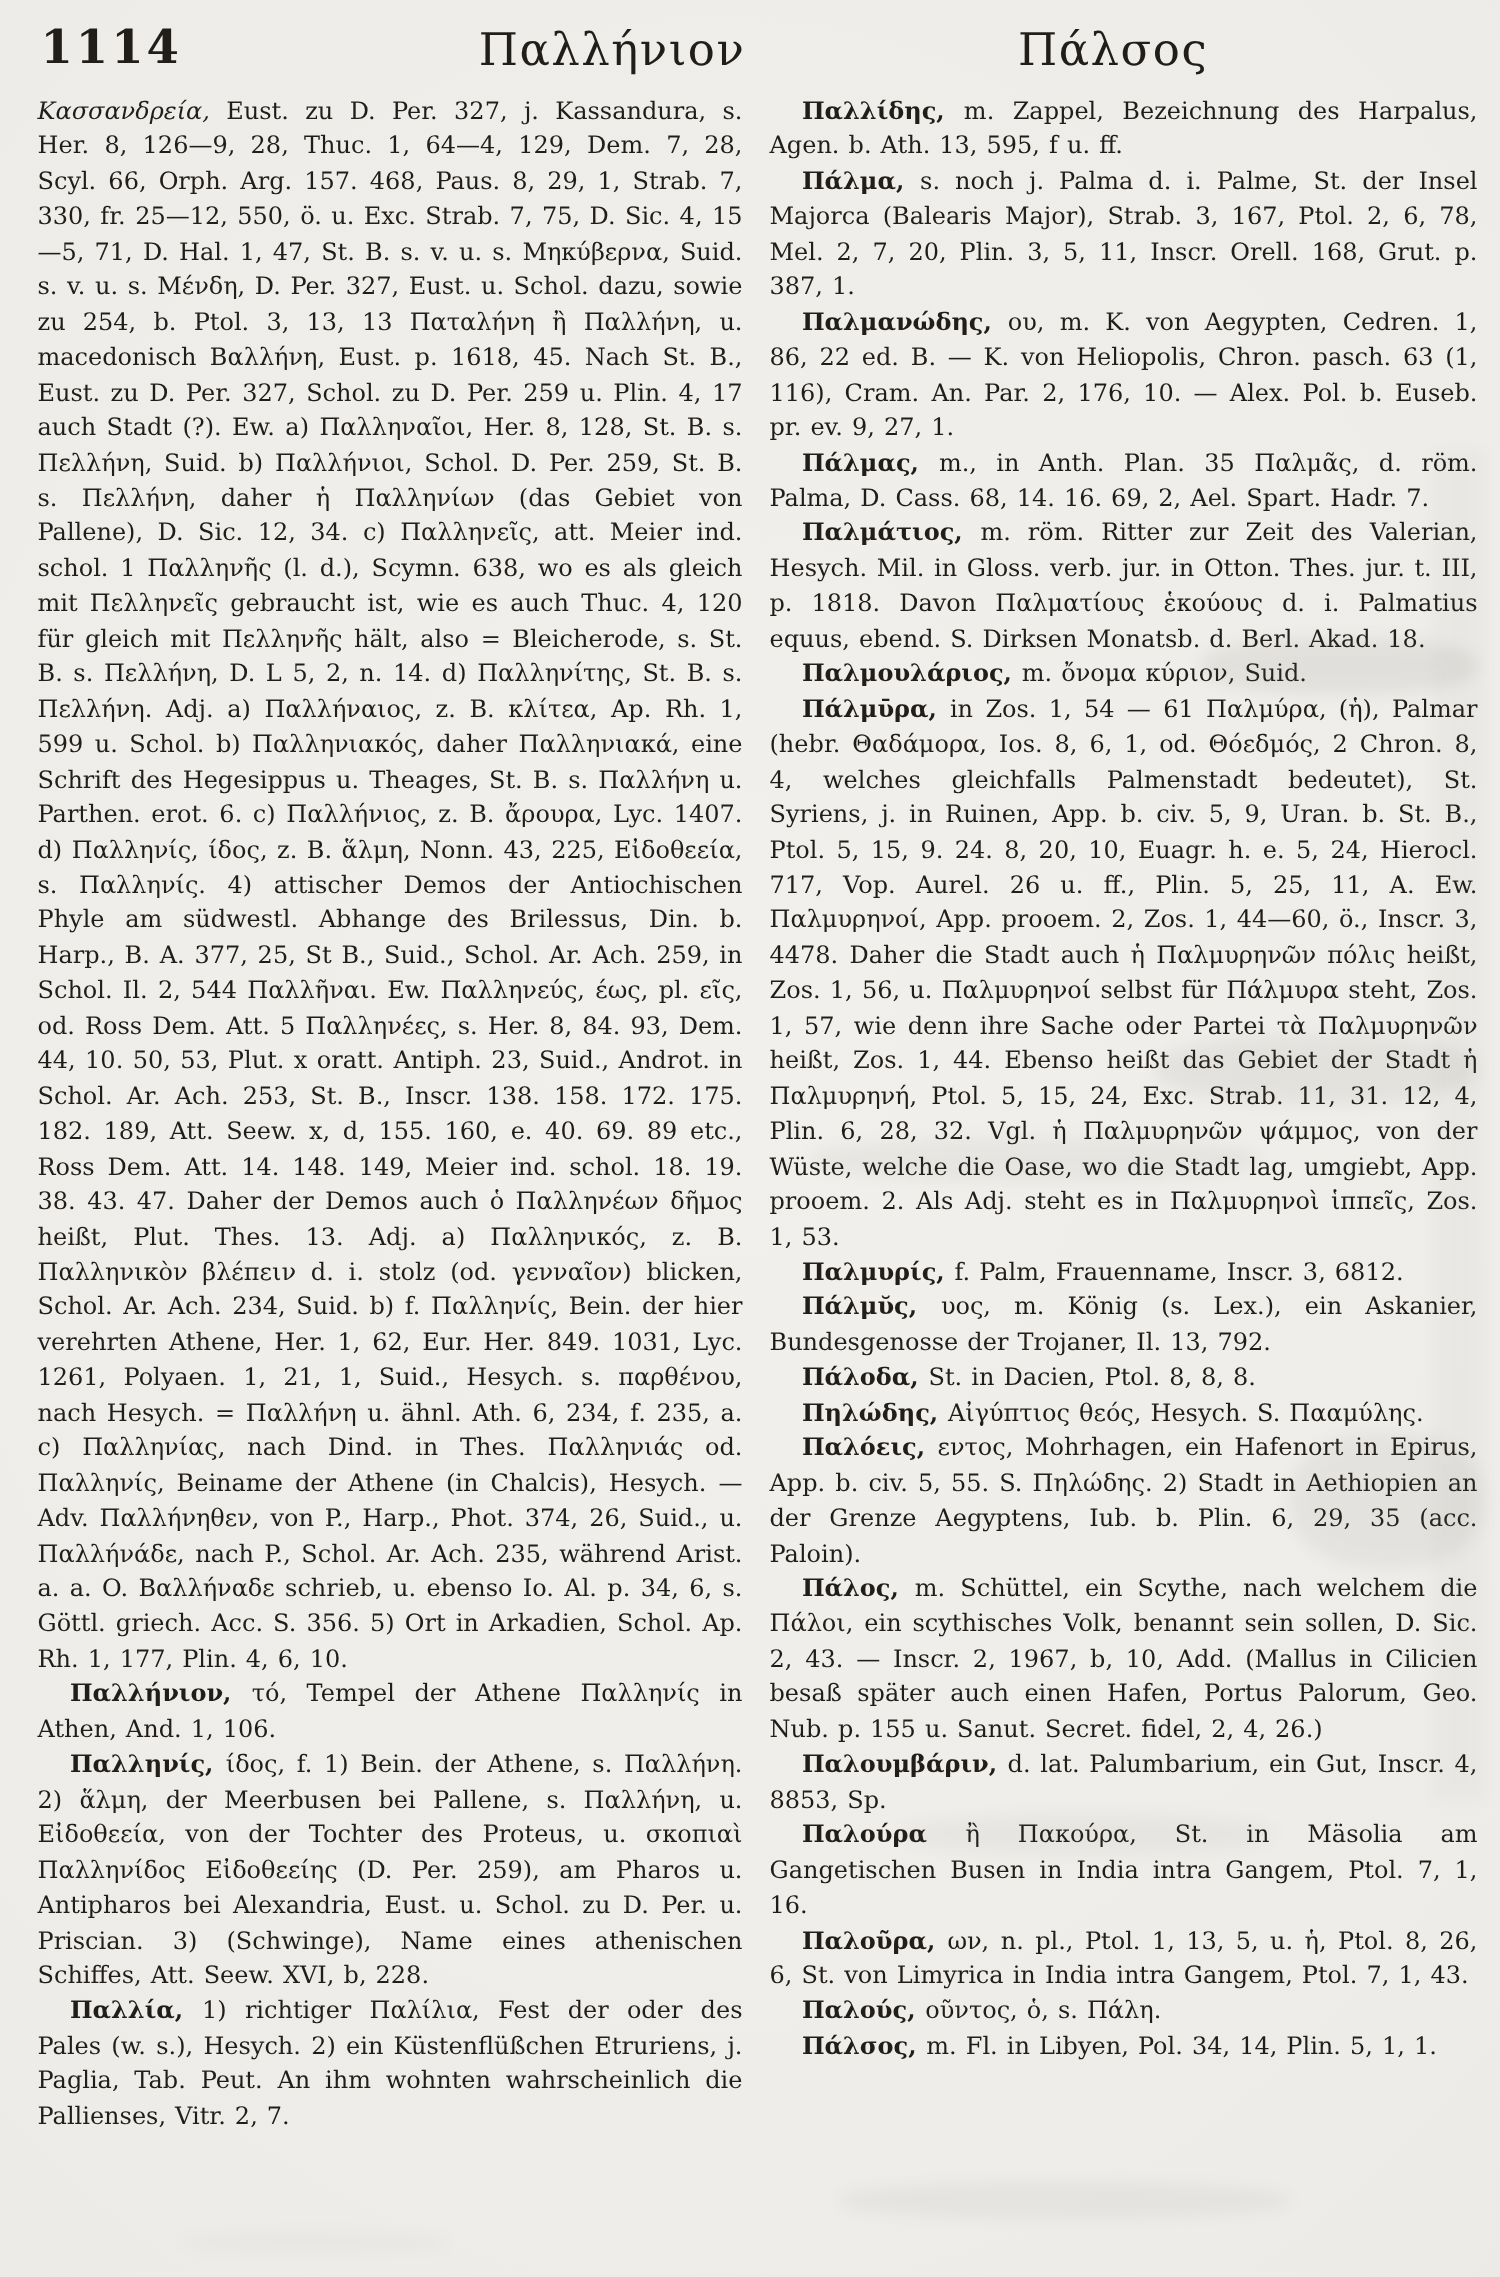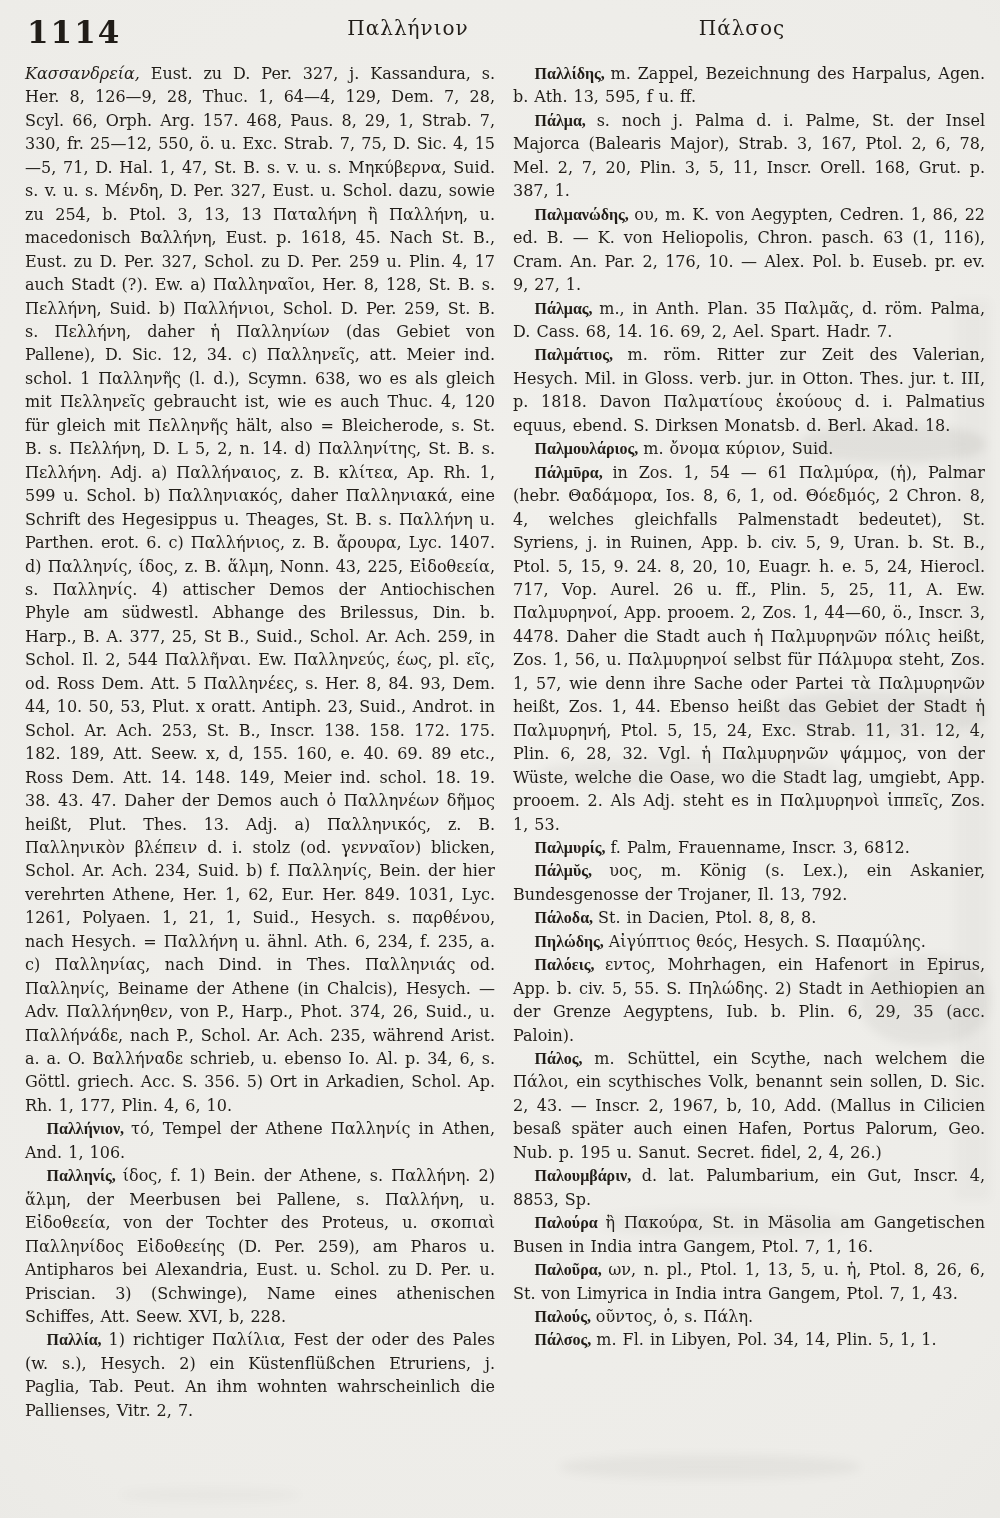--- a/index.html
+++ b/index.html
@@ -18,40 +18,40 @@
   }
   .header{
     position:absolute;top:10px;left:0;width:1000px;height:48px;
   }
   .page-number{
     position:absolute;left:27px;top:4px;
     font-size:31px;font-weight:bold;letter-spacing:2px;
   }
   .col-title{
     position:absolute;top:6px;
-    font-size:20px;
+    font-size:30px;
     transform:translateX(-50%);
     letter-spacing:1px;
   }
   .col-title.left{left:408px;}
   .col-title.right{left:742px;}
   .column{
     position:absolute;top:62px;
     width:470px;
     font-size:16px;
     line-height:23.45px;
     text-align:justify;
     word-spacing:0.06em;
   }
   .column.left{left:25px;}
   .column.right{left:513px;width:472px;}
   .entry{margin:0;text-indent:1.35em;}
   .entry.cont{text-indent:0;}
   .hw{white-space:pre-wrap;}
-  .hw.b{font-weight:bold;font-family:Liberation Serif, serif;}
+  .hw.b{font-weight:bold;}
   .hw.it{font-style:italic;}
   
   .artifact{
     position:absolute;background:#6f6d68;border-radius:45%;
     filter:blur(5px);pointer-events:none;
   }
   .a1{left:800px;top:425px;width:185px;height:38px;opacity:.10;}
   .a2{left:770px;top:690px;width:215px;height:46px;opacity:.09;}
   .a3{left:540px;top:758px;width:300px;height:30px;opacity:.07;}
   .a4{left:860px;top:955px;width:130px;height:90px;opacity:.08;}
@@ -82,21 +82,21 @@
       <p class="entry"><span class="hw b">Παλμανώδης, </span><span>ου, m. K. von Aegypten, Cedren. 1, 86, 22 ed. B. — K. von Heliopolis, Chron. pasch. 63 (1, 116), Cram. An. Par. 2, 176, 10. — Alex. Pol. b. Euseb. pr. ev. 9, 27, 1.</span></p>
       <p class="entry"><span class="hw b">Πάλμας, </span><span>m., in Anth. Plan. 35 Παλμᾶς, d. röm. Palma, D. Cass. 68, 14. 16. 69, 2, Ael. Spart. Hadr. 7.</span></p>
       <p class="entry"><span class="hw b">Παλμάτιος, </span><span>m. röm. Ritter zur Zeit des Valerian, Hesych. Mil. in Gloss. verb. jur. in Otton. Thes. jur. t. III, p. 1818. Davon Παλματίους ἑκούους d. i. Palmatius equus, ebend. S. Dirksen Monatsb. d. Berl. Akad. 18.</span></p>
       <p class="entry"><span class="hw b">Παλμουλάριος, </span><span>m. ὄνομα κύριον, Suid.</span></p>
       <p class="entry"><span class="hw b">Πάλμῡρα, </span><span>in Zos. 1, 54 — 61 Παλμύρα, (ἡ), Palmar (hebr. Θαδάμορα, Ios. 8, 6, 1, od. Θόεδμός, 2 Chron. 8, 4, welches gleichfalls Palmenstadt bedeutet), St. Syriens, j. in Ruinen, App. b. civ. 5, 9, Uran. b. St. B., Ptol. 5, 15, 9. 24. 8, 20, 10, Euagr. h. e. 5, 24, Hierocl. 717, Vop. Aurel. 26 u. ff., Plin. 5, 25, 11, A. Ew. Παλμυρηνοί, App. prooem. 2, Zos. 1, 44—60, ö., Inscr. 3, 4478. Daher die Stadt auch ἡ Παλμυρηνῶν πόλις heißt, Zos. 1, 56, u. Παλμυρηνοί selbst für Πάλμυρα steht, Zos. 1, 57, wie denn ihre Sache oder Partei τὰ Παλμυρηνῶν heißt, Zos. 1, 44. Ebenso heißt das Gebiet der Stadt ἡ Παλμυρηνή, Ptol. 5, 15, 24, Exc. Strab. 11, 31. 12, 4, Plin. 6, 28, 32. Vgl. ἡ Παλμυρηνῶν ψάμμος, von der Wüste, welche die Oase, wo die Stadt lag, umgiebt, App. prooem. 2. Als Adj. steht es in Παλμυρηνοὶ ἱππεῖς, Zos. 1, 53.</span></p>
       <p class="entry"><span class="hw b">Παλμυρίς, </span><span>f. Palm, Frauenname, Inscr. 3, 6812.</span></p>
       <p class="entry"><span class="hw b">Πάλμῠς, </span><span>υος, m. König (s. Lex.), ein Askanier, Bundesgenosse der Trojaner, Il. 13, 792.</span></p>
       <p class="entry"><span class="hw b">Πάλοδα, </span><span>St. in Dacien, Ptol. 8, 8, 8.</span></p>
       <p class="entry"><span class="hw b">Πηλώδης, </span><span>Αἰγύπτιος θεός, Hesych. S. Πααμύλης.</span></p>
       <p class="entry"><span class="hw b">Παλόεις, </span><span>εντος, Mohrhagen, ein Hafenort in Epirus, App. b. civ. 5, 55. S. Πηλώδης. 2) Stadt in Aethiopien an der Grenze Aegyptens, Iub. b. Plin. 6, 29, 35 (acc. Paloin).</span></p>
-      <p class="entry"><span class="hw b">Πάλος, </span><span>m. Schüttel, ein Scythe, nach welchem die Πάλοι, ein scythisches Volk, benannt sein sollen, D. Sic. 2, 43. — Inscr. 2, 1967, b, 10, Add. (Mallus in Cilicien besaß später auch einen Hafen, Portus Palorum, Geo. Nub. p. 195 u. Sanut. Secret. fidel, 2, 4, 26.)</span></p>
+      <p class="entry"><span class="hw b">Πάλος, </span><span>m. Schüttel, ein Scythe, nach welchem die Πάλοι, ein scythisches Volk, benannt sein sollen, D. Sic. 2, 43. — Inscr. 2, 1967, b, 10, Add. (Mallus in Cilicien besaß später auch einen Hafen, Portus Palorum, Geo. Nub. p. 155 u. Sanut. Secret. fidel, 2, 4, 26.)</span></p>
       <p class="entry"><span class="hw b">Παλουμβάριν, </span><span>d. lat. Palumbarium, ein Gut, Inscr. 4, 8853, Sp.</span></p>
       <p class="entry"><span class="hw b">Παλούρα </span><span>ἢ Πακούρα, St. in Mäsolia am Gangetischen Busen in India intra Gangem, Ptol. 7, 1, 16.</span></p>
       <p class="entry"><span class="hw b">Παλοῦρα, </span><span>ων, n. pl., Ptol. 1, 13, 5, u. ἡ, Ptol. 8, 26, 6, St. von Limyrica in India intra Gangem, Ptol. 7, 1, 43.</span></p>
       <p class="entry"><span class="hw b">Παλούς, </span><span>οῦντος, ὁ, s. Πάλη.</span></p>
       <p class="entry"><span class="hw b">Πάλσος, </span><span>m. Fl. in Libyen, Pol. 34, 14, Plin. 5, 1, 1.</span></p>
     </div>
 
   <div class="artifact a1"></div>
   <div class="artifact a2"></div>
   <div class="artifact a3"></div>

